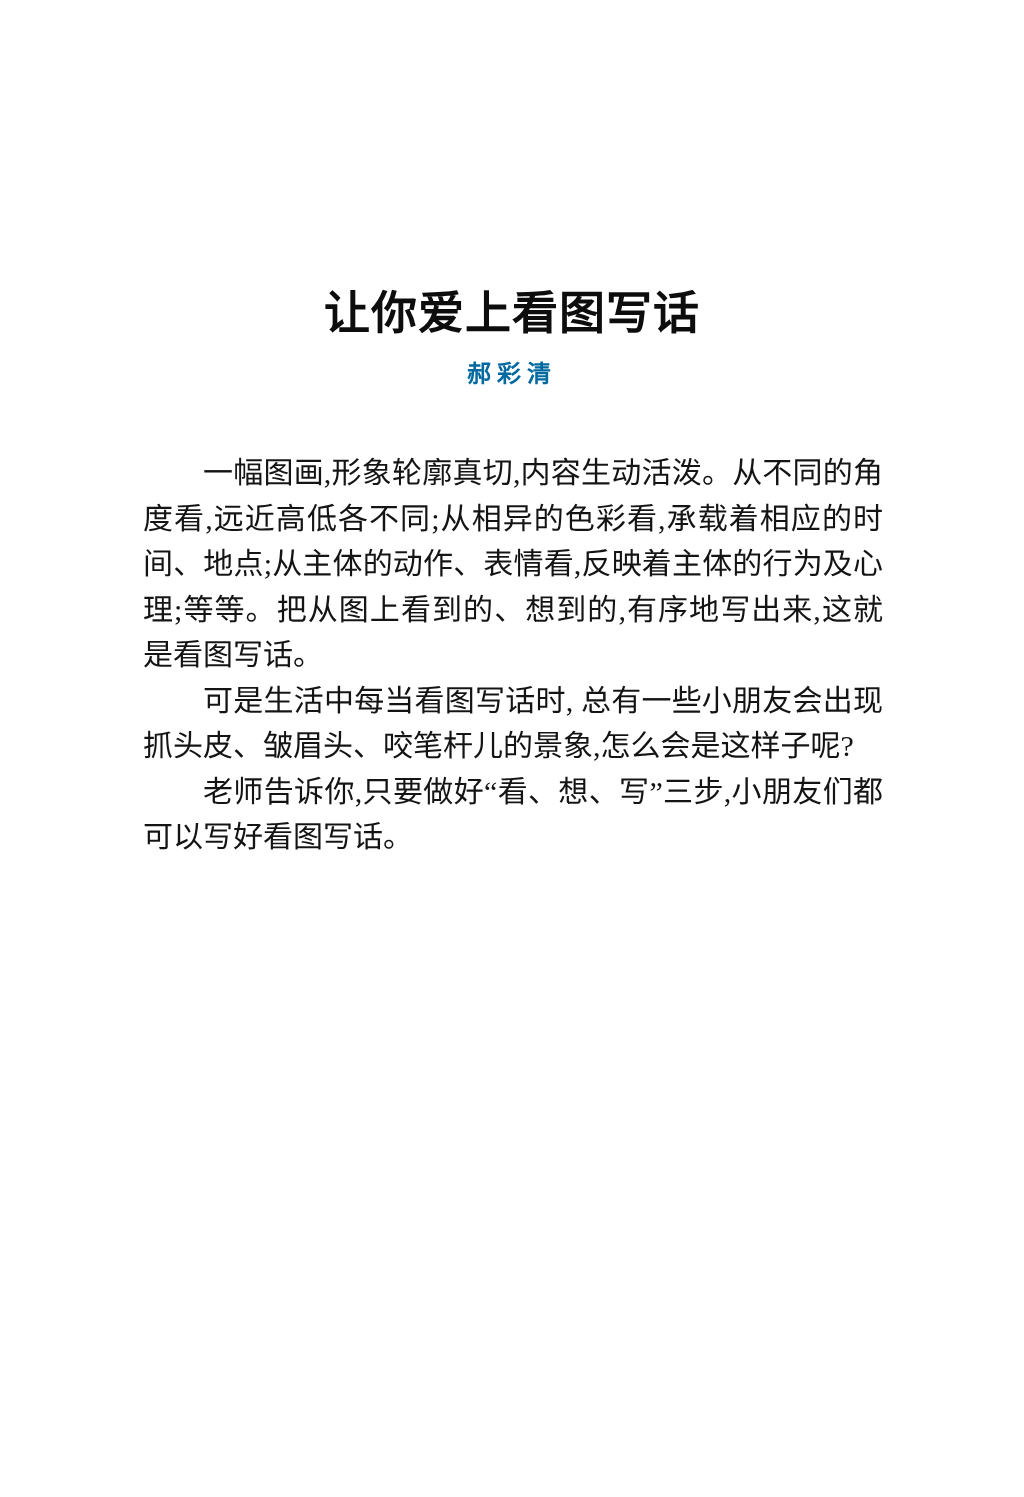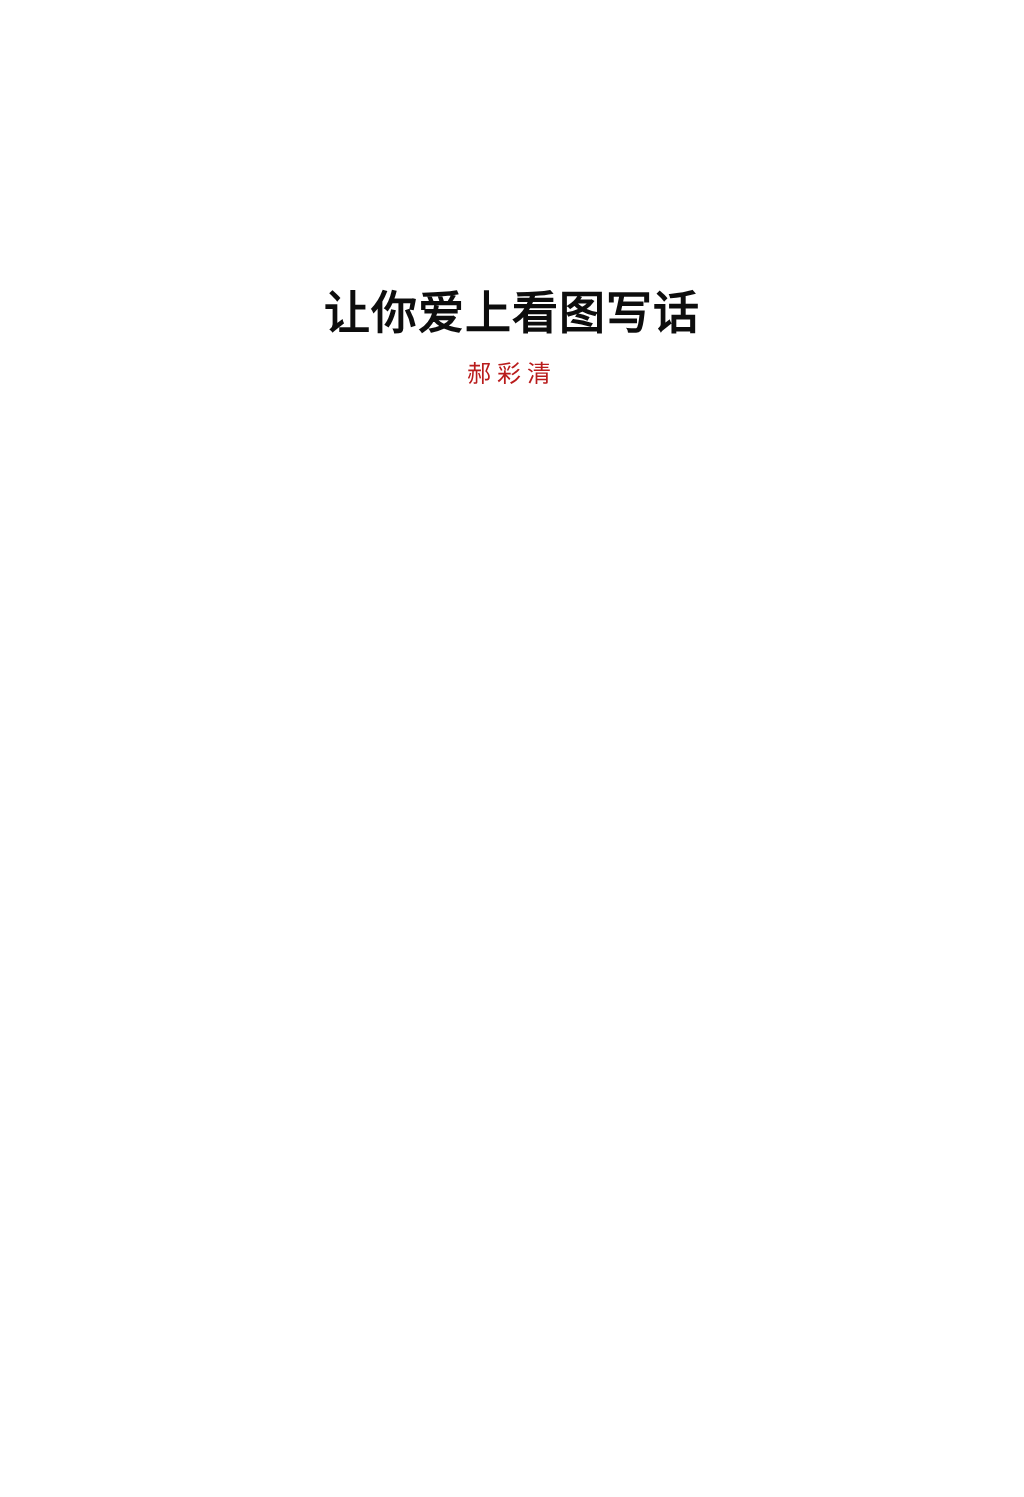--- a/index.html
+++ b/index.html
@@ -26,23 +26,23 @@
     font-weight: bold;
     letter-spacing: 1px;
     color: #0d0d0d;
   }
   .doc-author {
     margin: 0;
     margin-top: 20px;
     text-align: center;
     font-size: 24px;
     line-height: 28px;
-    font-weight: normal;
+    font-weight: bold;
     letter-spacing: 6px;
-    color: #b91c1c;
+    color: #0369a1;
   }
   .doc-body {
     margin-top: 62px;
     padding: 0 141px 0 143px;
     font-size: 30px;
     line-height: 45.5px;
     text-align: justify;
     color: #141414;
   }
   .doc-body p {
@@ -53,14 +53,17 @@
 </style>
 </head>
 <body>
 
 <div class="page">
   <h1 class="doc-title">让你爱上看图写话</h1>
 
   <div class="doc-author">郝彩清</div>
 
   <div class="doc-body">
+    <p>一幅图画,形象轮廓真切,内容生动活泼。从不同的角度看,远近高低各不同;从相异的色彩看,承载着相应的时间、地点;从主体的动作、表情看,反映着主体的行为及心理;等等。把从图上看到的、想到的,有序地写出来,这就是看图写话。</p>
+    <p>可是生活中每当看图写话时, 总有一些小朋友会出现抓头皮、皱眉头、咬笔杆儿的景象,怎么会是这样子呢?</p>
+    <p>老师告诉你,只要做好“看、想、写”三步,小朋友们都可以写好看图写话。</p>
   </div>
 </div>
 
 </body></html>

